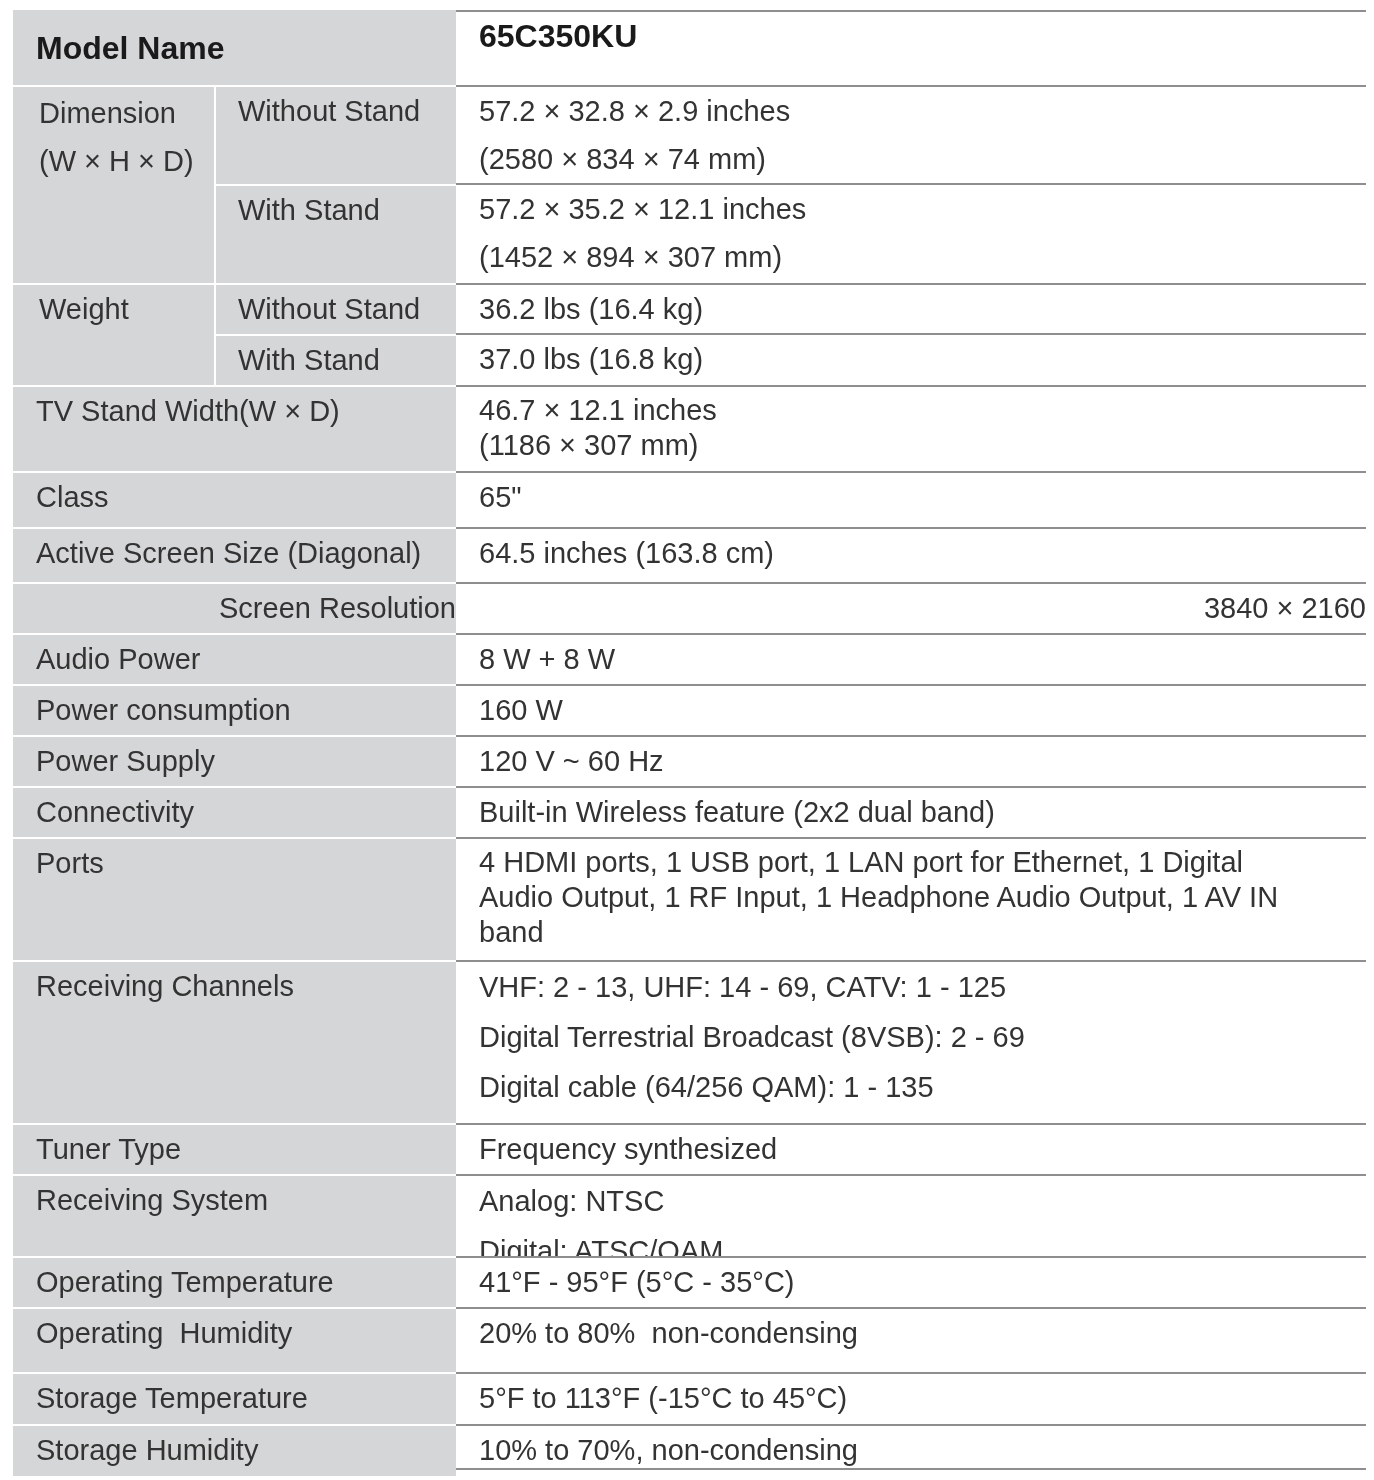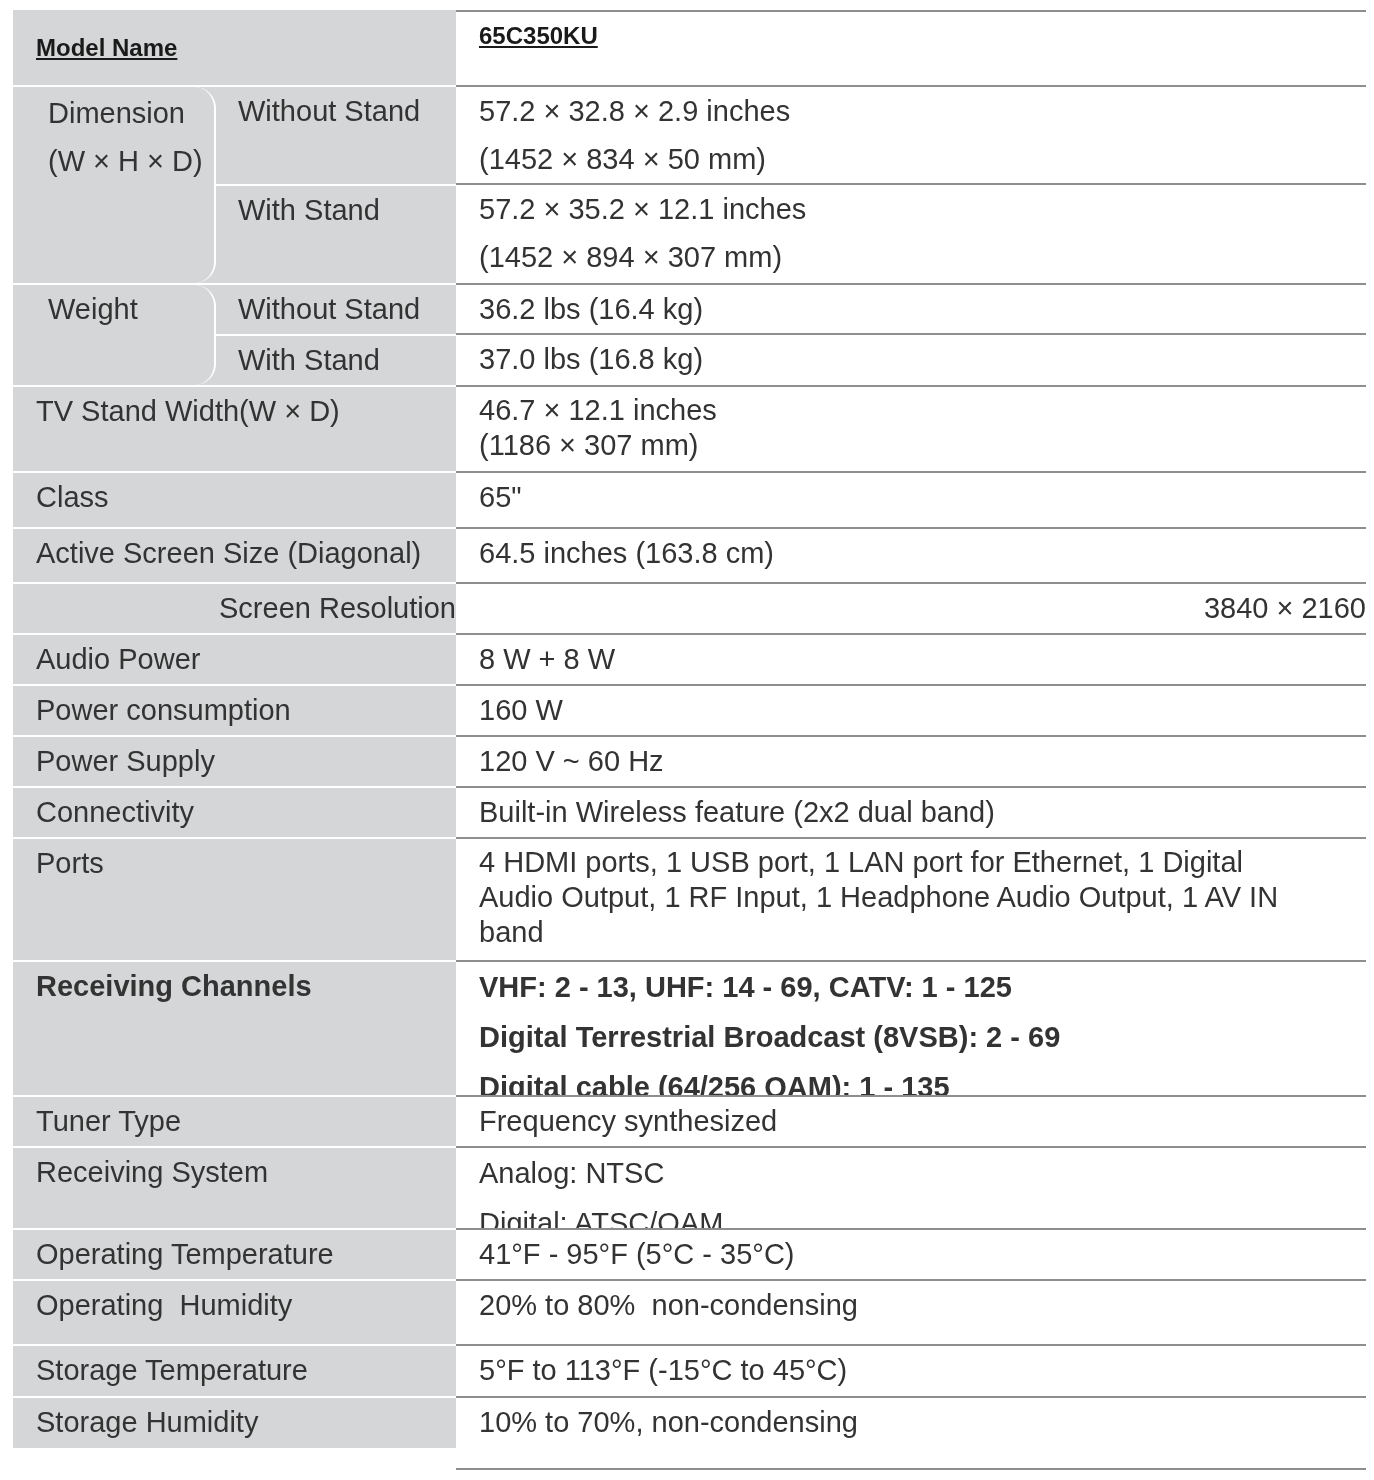--- a/index.html
+++ b/index.html
@@ -2,27 +2,27 @@
 <html><head>
 <meta charset="utf-8">
 <style>
   html, body { margin: 0; padding: 0; background: #ffffff; }
   body { width: 1374px; height: 1480px; position: relative; overflow: hidden;
          font-family: "Liberation Sans", sans-serif; color: #333333; }
   .spec-table { position: absolute; left: 13px; top: 10px; width: 1353px; }
   .row { position: relative; display: flex; }
   .label-area { width: 443px; background: #d5d6d7; display: flex; flex-shrink: 0; }
   .label-full { width: 443px; padding: 0 0 0 23px; box-sizing: border-box; }
-  .label-main { width: 203px; padding-left: 35px; box-sizing: border-box; border-right: 2px solid #ffffff; flex-shrink: 0; border-radius: 21px; }
+  .label-main { width: 203px; padding-left: 26px; box-sizing: border-box; border-right: 2px solid #ffffff; flex-shrink: 0; }
   .sub-label { padding-left: 22px; box-sizing: border-box; width: 100%; }
   .value-area { flex: 1; border-top: 2px solid #8e8e8e; box-sizing: border-box; padding-left: 23px; background: #fff; }
   .row + .row .label-area { border-top: 2px solid #ffffff; box-sizing: border-box; }
   .txt { font-size: 29px; line-height: 48px; white-space: nowrap; }
   .txt.tight { line-height: 35px; }
-  .bold { font-weight: bold; color: #1a1a1a; font-size: 24px; text-decoration: underline; }
+  .bold { font-weight: bold; color: #1a1a1a; font-size: 32px; }
   .sub-split { display: flex; flex-direction: column; flex: 1; }
   .sub-item { display: flex; box-sizing: border-box; }
   .sub-item + .sub-item { border-top: 2px solid #ffffff; }
   .val-item + .val-item { border-top: 2px solid #8e8e8e; }
   .bottom-line { position: absolute; left: 456px; top: 1468px; width: 910px; height: 2px; background: #8e8e8e; }
 </style>
 </head>
 <body>
 
 <div class="spec-table">
@@ -47,21 +47,21 @@
             <div class="sub-label"><span class="txt">Without Stand</span></div>
           </div>
         <div class="sub-item" style="height:100px;">
             <div class="sub-label"><span class="txt">With Stand</span></div>
           </div>
       </div>
     </div>
     <div class="value-area" style="padding-left:0;display:flex;flex-direction:column;">
       <div class="val-item" style="height:96px;padding-left:23px;">
         <div class="txt">57.2 × 32.8 × 2.9 inches</div>
-        <div class="txt">(1452 × 834 × 50 mm)</div>
+        <div class="txt">(2580 × 834 × 74 mm)</div>
       </div>
       <div class="val-item" style="height:72px;padding-left:23px;">
         <div class="txt">57.2 × 35.2 × 12.1 inches</div>
         <div class="txt">(1452 × 894 × 307 mm)</div>
       </div>
     </div>
   </div>
 
   <div class="row" style="height:102px;">
     <div class="label-area">
@@ -144,21 +144,21 @@
     <div class="label-area">
         <div class="label-full"><span class="txt">Ports</span></div>
       </div>
     <div class="value-area" style="padding-top:6px;">
       <div class="txt tight">4 HDMI ports, 1 USB port, 1 LAN port for Ethernet, 1 Digital</div>
       <div class="txt tight">Audio Output, 1 RF Input, 1 Headphone Audio Output, 1 AV IN</div>
       <div class="txt tight">band</div>
     </div>
   </div>
 
-  <div class="row" style="height:135px;font-weight:bold;">
+  <div class="row" style="height:163px;">
     <div class="label-area">
         <div class="label-full"><span class="txt">Receiving Channels</span></div>
       </div>
     <div class="value-area" style="line-height:0;">
       <div class="txt" style="line-height:50px;">VHF: 2 - 13, UHF: 14 - 69, CATV: 1 - 125</div>
       <div class="txt" style="line-height:50px;">Digital Terrestrial Broadcast (8VSB): 2 - 69</div>
       <div class="txt" style="line-height:50px;">Digital cable (64/256 QAM): 1 - 135</div>
     </div>
   </div>
 

